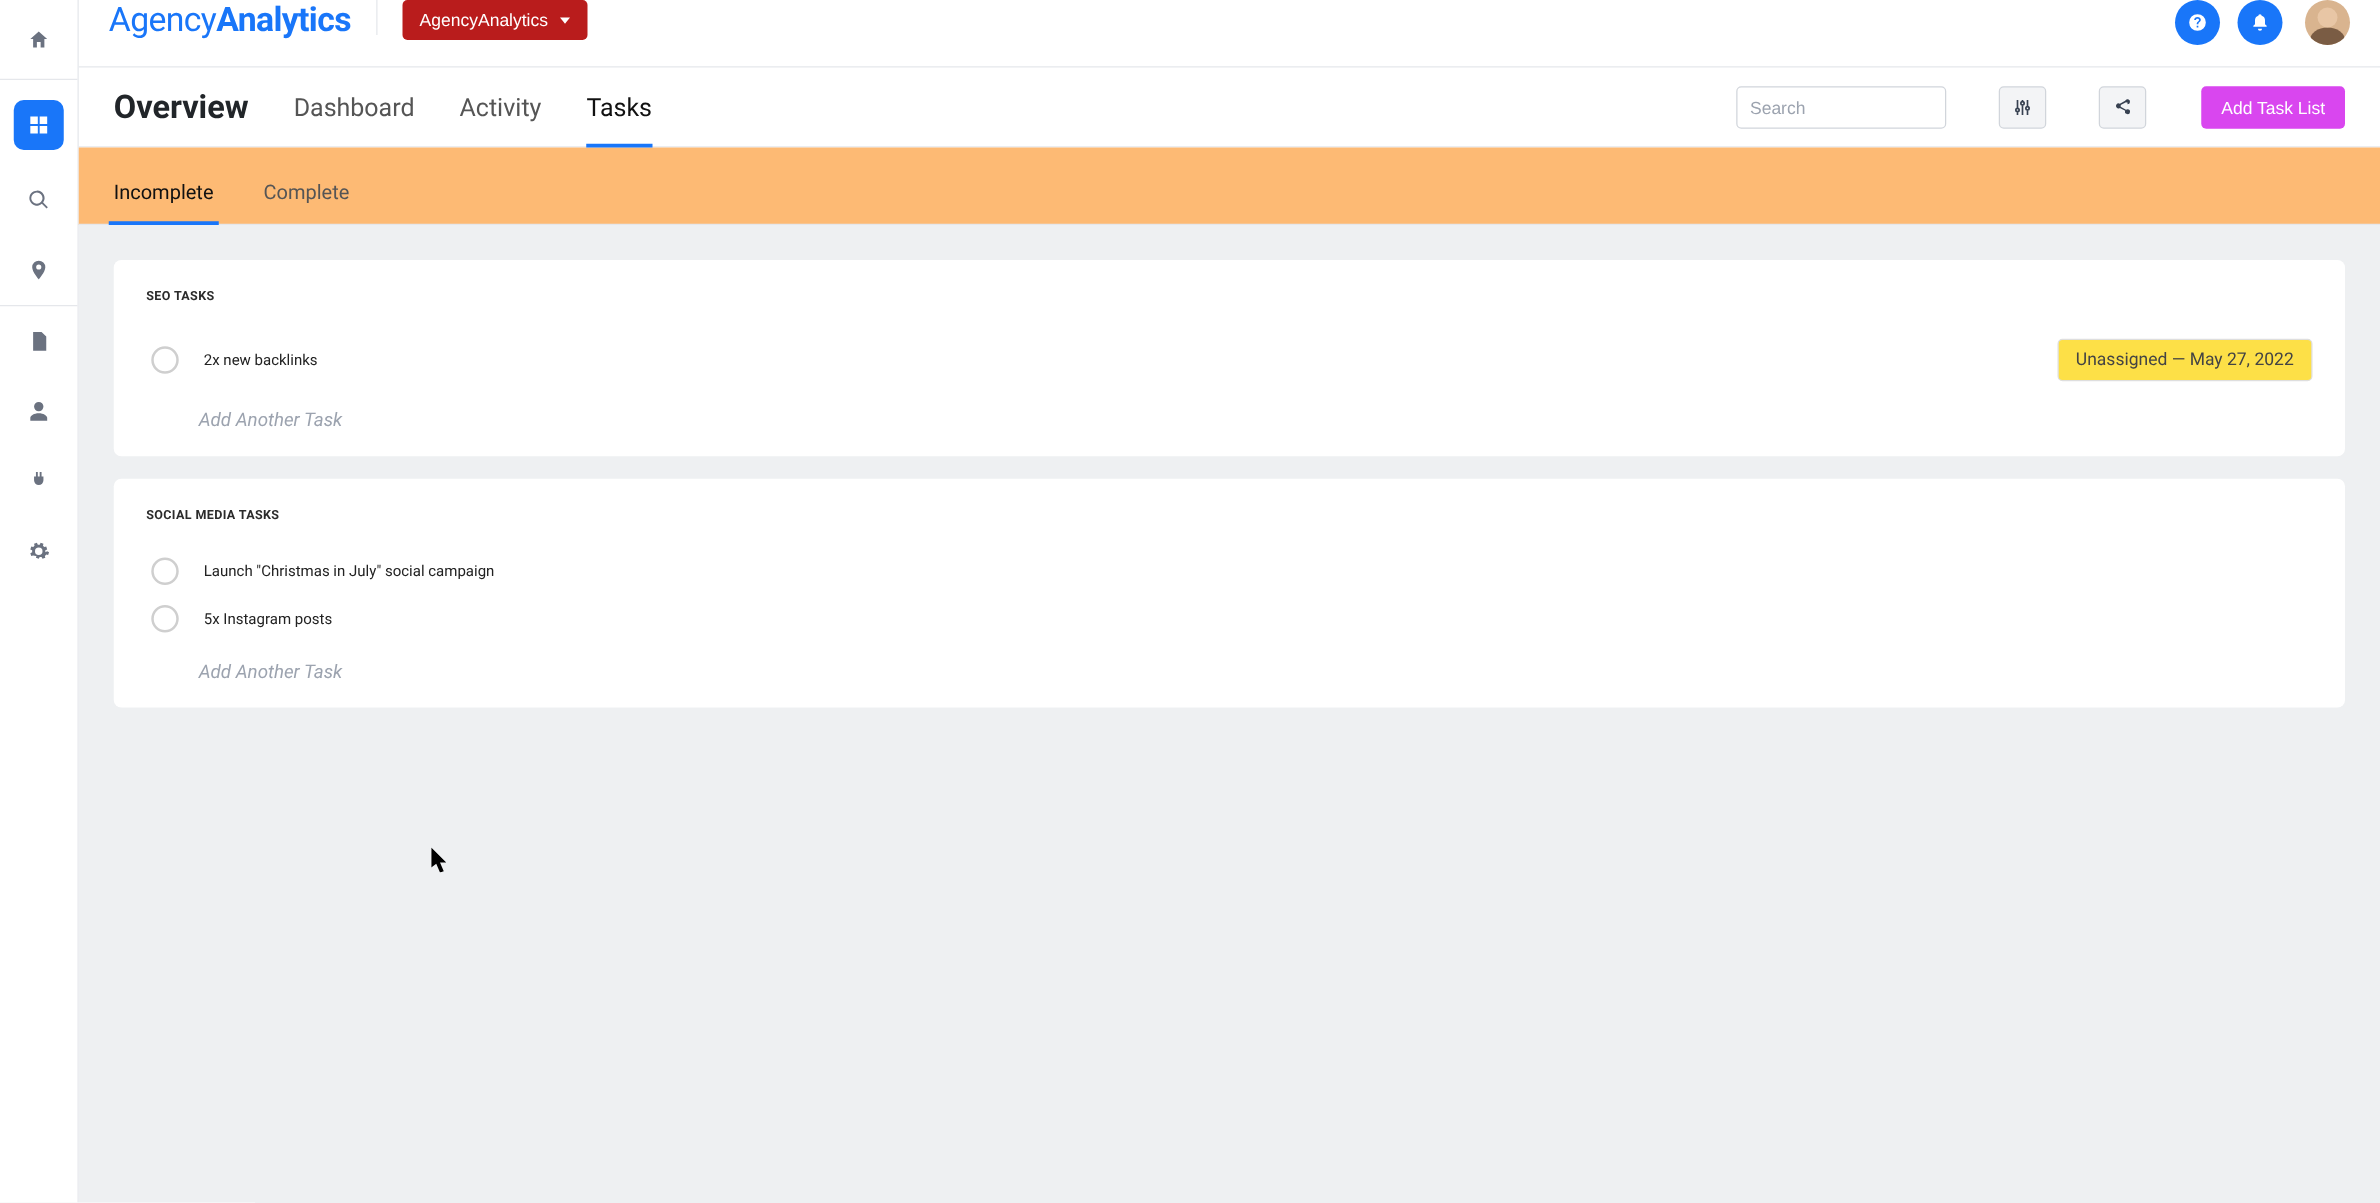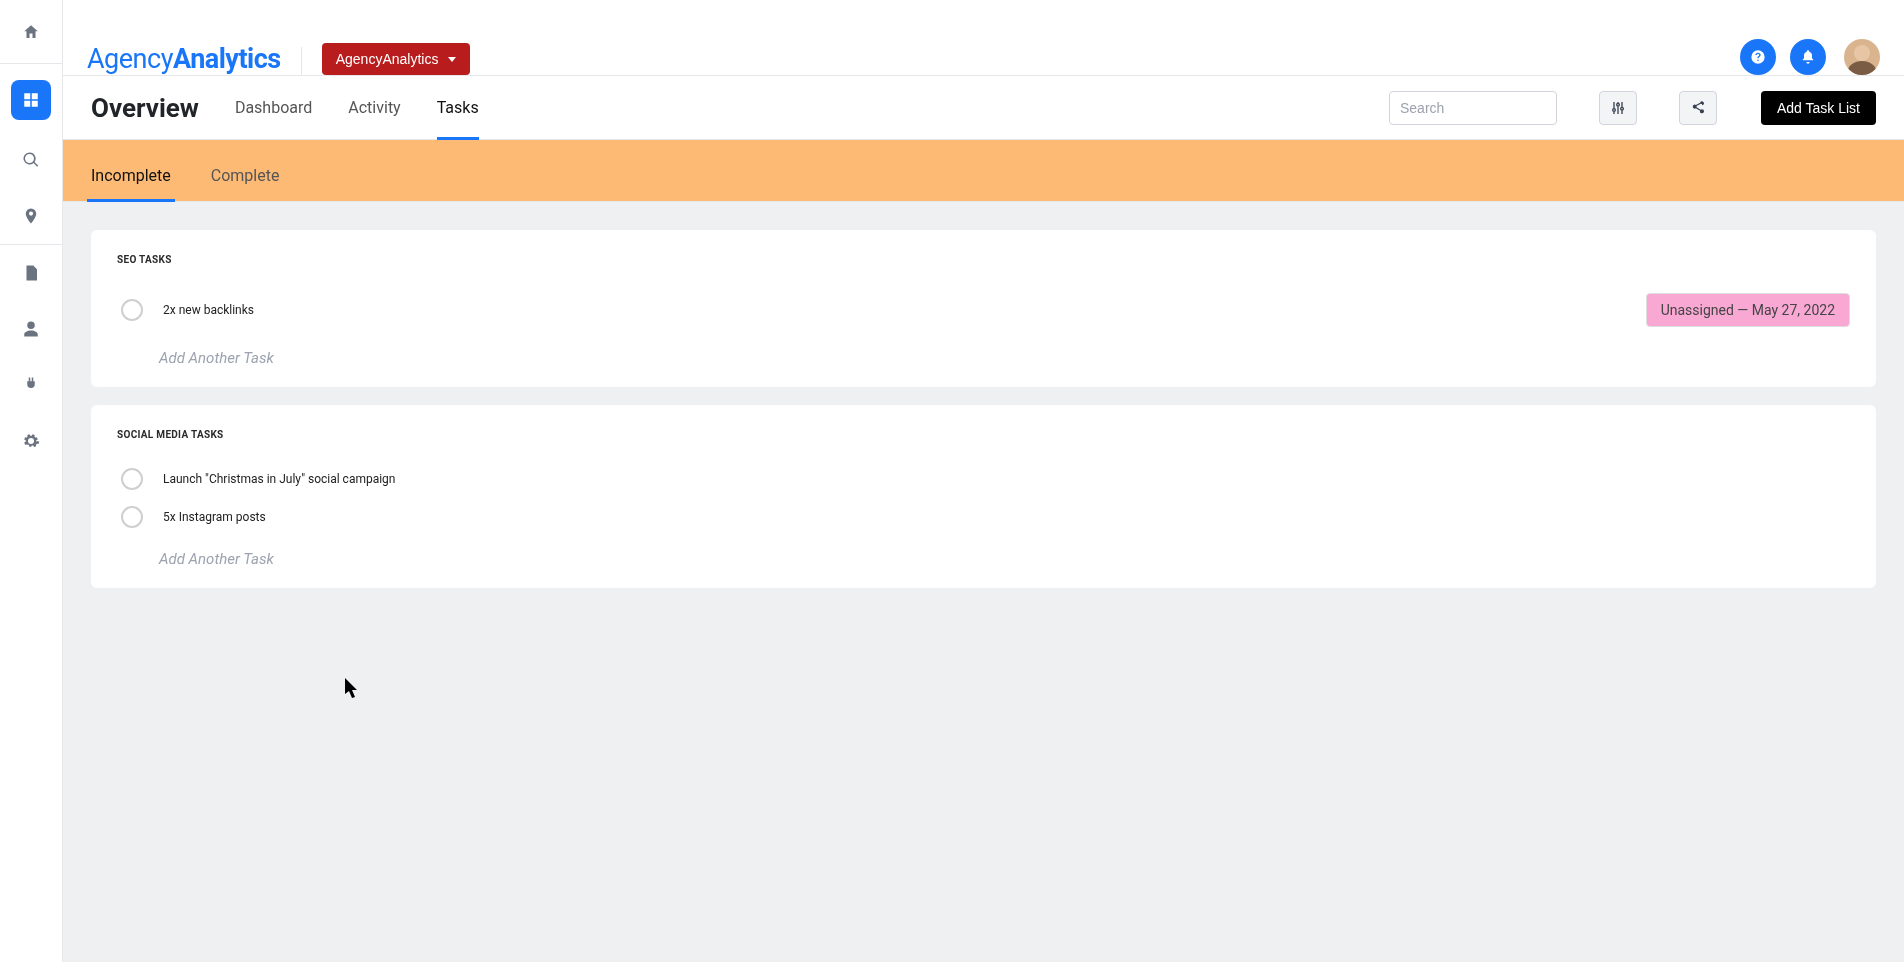--- a/index.html
+++ b/index.html
@@ -39,24 +39,24 @@
     width:40px; height:40px; border-radius:8px; background:#1976f9;
     display:flex; align-items:center; justify-content:center;
   }
   .sb-active-box .tile svg { fill:#fff; width:18px; height:18px; }
   .sb-item.plain { height:56px; }
   .sb-divider { height:1px; width:100%; background:#e5e7eb; }
   
   .main { flex:1; display:flex; flex-direction:column; height:100%; }
   
   .topbar {
-    height:76px;
+    height:54px;
     border-bottom:1px solid #e5e7eb;
     display:flex;
-    align-items:flex-end;
+    align-items:flex-start;
     padding:0 24px;
   }
   .brand {
     font-size:27px;
     letter-spacing:-0.5px;
     color:#1976f9;
     font-weight:400;
     display:flex;
     align-items:baseline;
     cursor:pointer;
@@ -89,38 +89,38 @@
   .subhead {
     height:64px;
     border-bottom:1px solid #e5e7eb;
     display:flex;
     align-items:center;
     padding:0 28px;
     gap:32px;
   }
   .page-title { font-size:26px; font-weight:700; }
   .nav-tabs { display:flex; gap:36px; align-items:center; margin-left:4px; height:100%; }
-  .nav-tab { font-size:16px; color:#555; cursor:pointer; height:100%; display:flex; align-items:center; position:relative; }
+  .nav-tab { font-size:20px; color:#555; cursor:pointer; height:100%; display:flex; align-items:center; position:relative; }
   .nav-tab.active { color:#111; }
   .nav-tab.active::after{
     content:""; position:absolute; left:0; right:0; bottom:-1px; height:3px; background:#1976f9;
   }
   .subhead-spacer { flex:1; }
   .search-input {
     width:168px; height:34px; border:1px solid #d1d5db; border-radius:4px; padding:0 10px; font-size:14px;
     color:#555; outline:none;margin-left:12px;
   }
   .search-input::placeholder{ color:#9ca3af; }
   .icon-btn {
     width:38px; height:34px; border:1px solid #d1d5db; border-radius:4px; background:#f3f4f6;
     display:flex; align-items:center; justify-content:center; margin-left:10px; cursor:pointer;
   }
   .icon-btn svg { width:16px; height:16px; fill:#374151; }
   .primary-btn {
-    background:#000000; color:#fff; border:none; border-radius:4px; padding:0 16px; height:34px; font-size:14px; margin-left:12px; cursor:pointer;
+    background:#d946ef; color:#fff; border:none; border-radius:4px; padding:0 16px; height:34px; font-size:14px; margin-left:12px; cursor:pointer;
   }
   
   .filters {
     height:62px; border-bottom:1px solid #e5e7eb; display:flex; align-items:flex-end; padding:0 28px; gap:40px;
     background:#fdba74;
   }
   .filter-tab { font-size:16px; color:#555; cursor:pointer; padding-bottom:16px; position:relative; }
   .filter-tab.active { color:#111; }
   .filter-tab.active::after{
     content:""; position:absolute; left:-4px; right:-4px; bottom:-1px; height:3px; background:#1976f9;
@@ -129,21 +129,21 @@
   .workspace { flex:1; background:#eef0f2; padding:28px; overflow:auto; }
   .card { background:#fff; border-radius:6px; padding:24px 26px 20px 26px; margin-bottom:18px; }
   .card-title { font-size:10px; font-weight:700; letter-spacing:0.3px; color:#2b2b2b; text-transform:uppercase; margin-bottom:20px; }
   .task-row { display:flex; align-items:center; gap:20px; padding:8px 0; }
   .task-check {
     width:22px; height:22px; border-radius:50%; border:2px solid #cfcfcf; background:#fff; cursor:pointer; flex-shrink:0;
     margin-left:4px;
   }
   .task-label { font-size:12px; color:#222; flex:1; cursor:pointer; }
   .task-meta {
-    margin-left:auto; background:#f9a8d4; border:1px solid #dedede;
+    margin-left:auto; background:#fde047; border:1px solid #dedede;
     border-radius:4px; padding:8px 14px; font-size:14px; color:#444;
     cursor:pointer;
   }
   .add-task { font-style:italic; color:#9ca3af; font-size:15px; margin-top:14px; margin-left:42px; cursor:pointer; }
   
   .cursor { position:absolute; left:345px; top:678px; width:14px; height:20px; pointer-events:none; }
   .cursor svg { width:14px; height:20px; fill:#000; }
 </style>
 </head>
 <body>

